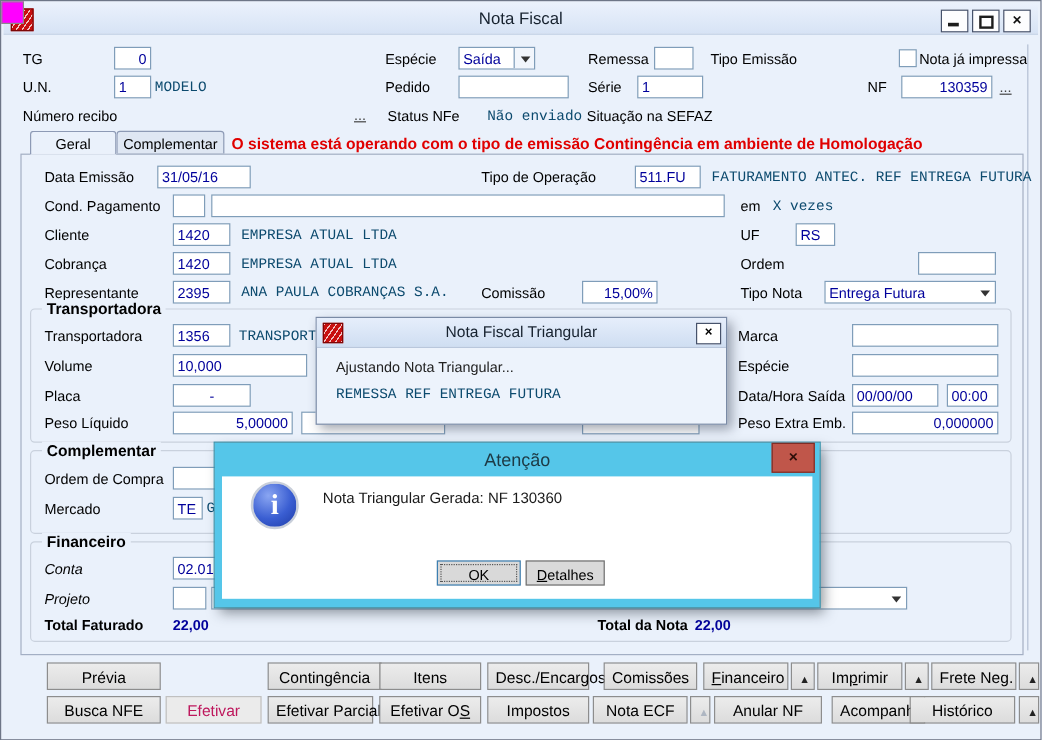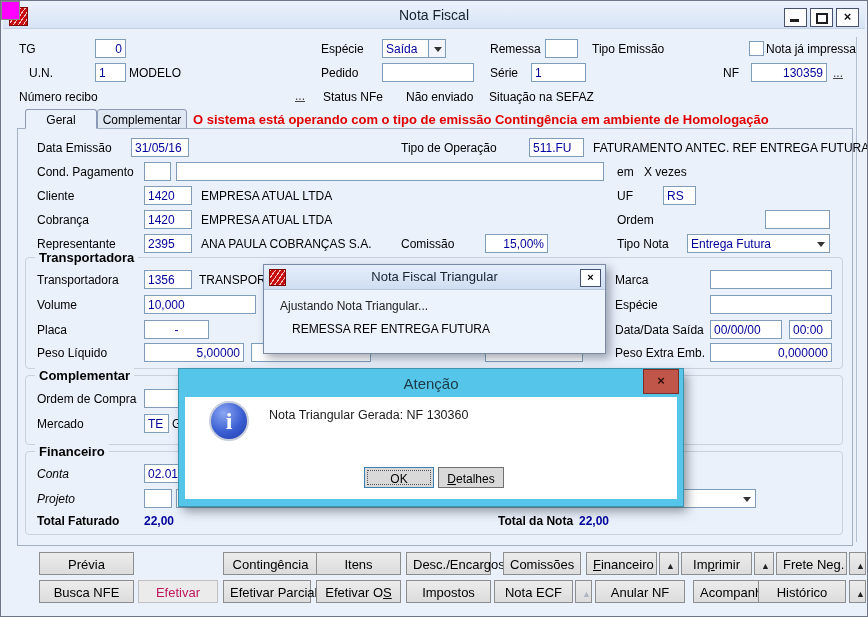--- a/index.html
+++ b/index.html
@@ -15,21 +15,21 @@
   .winbtn{width:21px;height:17px;background:#fdfdfe;border:1px solid #46526b;position:relative;cursor:pointer;}
   .g-min{position:absolute;left:5px;top:10px;width:9px;height:3px;background:#1c1c1c;}
   .g-max{position:absolute;left:5px;top:4px;width:8px;height:7px;border:2px solid #1c1c1c;}
   .g-close{position:absolute;left:0;top:0;width:100%;text-align:center;font-weight:bold;font-size:13px;line-height:16px;color:#111;}
   .lbl{position:absolute;white-space:nowrap;color:#000;}
   .b{font-weight:bold;}
   .i{font-style:italic;}
   .fld{position:absolute;height:19px;background:#fff;border:1px solid #7f9db9;box-sizing:border-box;
        padding:2px 3px 0 3px;color:#00009b;white-space:nowrap;overflow:hidden;}
   .r{text-align:right;} .c{text-align:center;}
-  .desc{position:absolute;white-space:nowrap;color:#000000;}
+  .desc{position:absolute;white-space:nowrap;color:#0c4a6e;font-family:Liberation Mono, monospace;}
   .navy{color:#00009b;}
   .caret{position:absolute;right:4px;top:7px;width:0;height:0;
          border-left:4px solid transparent;border-right:4px solid transparent;border-top:5px solid #333;}
   .combo-btn{position:absolute;right:0;top:0;bottom:0;width:16px;border-left:1px solid #7f9db9;background:#f2f6fc;}
   .combo-btn .caret{right:3px;}
   .checkbox{position:absolute;width:13px;height:13px;background:#fff;border:1px solid #7f9db9;}
   .swatch{position:absolute;width:19px;height:19px;border:1px solid #8a8a8a;box-sizing:border-box;}
   .link-dots{position:absolute;color:#444;text-decoration:underline;cursor:pointer;}
   .tab{position:absolute;top:108px;height:20px;box-sizing:border-box;border:1px solid #8d9ab5;
        border-radius:3px 3px 0 0;text-align:center;padding-top:3px;cursor:pointer;}
@@ -103,21 +103,21 @@
   <div class="fld" style="left:381px;top:38px;width:64px"><span>Saída</span>
     <span class="combo-btn">
         <span class="caret"></span>
       </span></div>
   <span class="lbl" style="left:489px;top:41px">Remessa</span>
   <div class="fld" style="left:544px;top:38px;width:33px"></div>
   <span class="lbl" style="left:591px;top:41px">Tipo Emissão</span>
   <span class="checkbox" style="left:748px;top:40px"></span>
   <span class="lbl" style="left:765px;top:41px">Nota já impressa</span>
 
-  <span class="lbl" style="left:28px;top:65px">U.N.</span>
+  <span class="lbl" style="left:18px;top:65px">U.N.</span>
   <div class="fld" style="left:94px;top:62px;width:31px">1</div>
   <span class="desc" style="left:128px;top:65px">MODELO</span>
   <span class="lbl" style="left:320px;top:65px">Pedido</span>
   <div class="fld" style="left:381px;top:62px;width:92px"></div>
   <span class="lbl" style="left:489px;top:65px">Série</span>
   <div class="fld" style="left:530px;top:62px;width:55px">1</div>
   <span class="lbl" style="left:722px;top:65px">NF</span>
   <div class="fld r" style="left:750px;top:62px;width:76px">130359</div>
   <span class="link-dots" style="left:832px;top:65px">...</span>
 
@@ -129,21 +129,21 @@
   <span class="lbl" style="left:488px;top:89px">Situação na SEFAZ</span>
 
   <div class="tab tab-active" style="left:24px;width:72px">Geral</div>
   <div class="tab tab-idle" style="left:96px;width:90px">Complementar</div>
   <span class="warning" style="left:192px;top:111px">O sistema está operando com o tipo de emissão Contingência em ambiente de Homologação</span>
 
   <div class="panel"></div>
   <div class="vline"></div>
 
   <span class="lbl zf" style="left:36px;top:140px">Data Emissão</span>
-  <div class="fld zf" style="left:130px;top:137px;width:58px">31/05/16</div>
+  <div class="fld zf" style="left:130px;top:137px;width:78px">31/05/16</div>
   <span class="lbl zf" style="left:400px;top:140px">Tipo de Operação</span>
   <div class="fld zf" style="left:528px;top:137px;width:55px">511.FU</div>
   <span class="desc zf" style="left:592px;top:140px">FATURAMENTO ANTEC. REF ENTREGA FUTURA</span>
 
   <span class="lbl zf" style="left:36px;top:164px">Cond. Pagamento</span>
   <div class="fld zf" style="left:143px;top:161px;width:27px"></div>
   <div class="fld zf" style="left:175px;top:161px;width:428px"></div>
   <span class="lbl zf" style="left:616px;top:164px">em</span>
   <span class="desc zf" style="left:643px;top:164px">X  vezes</span>
 
@@ -180,21 +180,21 @@
   <div class="fld c zf" style="left:143px;top:319px;width:65px">-</div>
   <span class="lbl zf" style="left:36px;top:345px">Peso Líquido</span>
   <div class="fld r zf" style="left:143px;top:342px;width:100px">5,00000</div>
   <div class="fld zf" style="left:250px;top:342px;width:120px"></div>
   <div class="fld zf" style="left:484px;top:342px;width:98px"></div>
 
   <span class="lbl zf" style="left:614px;top:272px">Marca</span>
   <div class="fld zf" style="left:709px;top:269px;width:122px"></div>
   <span class="lbl zf" style="left:614px;top:297px">Espécie</span>
   <div class="fld zf" style="left:709px;top:294px;width:122px"></div>
-  <span class="lbl zf" style="left:614px;top:322px">Data/Data Saída</span>
+  <span class="lbl zf" style="left:614px;top:322px">Data/Hora Saída</span>
   <div class="fld zf" style="left:709px;top:319px;width:72px">00/00/00</div>
   <div class="fld zf" style="left:788px;top:319px;width:43px">00:00</div>
   <span class="lbl zf" style="left:614px;top:345px">Peso Extra Emb.</span>
   <div class="fld r zf" style="left:709px;top:342px;width:122px">0,000000</div>
 
   <div class="grp" style="left:24px;top:374px;width:816px;height:68px"></div>
   <span class="grp-title" style="left:34px;top:367px">Complementar</span>
   <span class="lbl zf" style="left:36px;top:391px">Ordem de Compra</span>
   <div class="fld zf" style="left:143px;top:388px;width:150px"></div>
   <span class="lbl zf" style="left:36px;top:416px">Mercado</span>
@@ -215,21 +215,21 @@
   <span class="lbl b zf" style="left:497px;top:513px">Total da Nota</span>
   <span class="lbl b navy zf" style="left:578px;top:513px">22,00</span>
 
   <div class="dlg-tri">
     <div class="dlg-tri-tb">
       <span class="dlg-tri-icon"></span>
       <span class="dlg-tri-title">Nota Fiscal Triangular</span>
       <span class="dlg-tri-close"><span>×</span></span>
     </div>
     <span class="lbl" style="left:16px;top:34px;color:#222">Ajustando Nota Triangular...</span>
-    <span class="desc" style="left:28px;top:57px">REMESSA REF ENTREGA FUTURA</span>
+    <span class="desc" style="left:16px;top:57px">REMESSA REF ENTREGA FUTURA</span>
   </div>
 
   <div class="dlg-atn">
     <span class="dlg-atn-title">Atenção</span>
     <span class="dlg-atn-close"><span>×</span></span>
     <div class="dlg-atn-body"></div>
     <span class="info-icon">i</span>
     <span class="atn-msg">Nota Triangular Gerada: NF 130360</span>
     <button class="dlg-btn dlg-btn-focus" style="left:185px;top:98px;width:70px">OK</button>
     <button class="dlg-btn" style="left:259px;top:98px;width:66px"><span></span><span class="u">D</span><span>etalhes</span></button>

